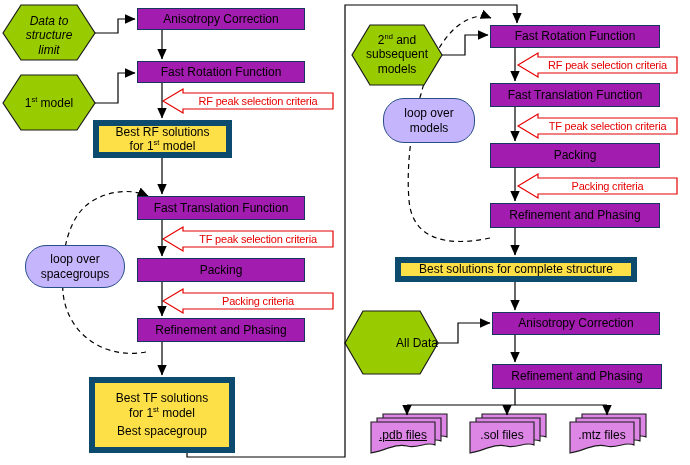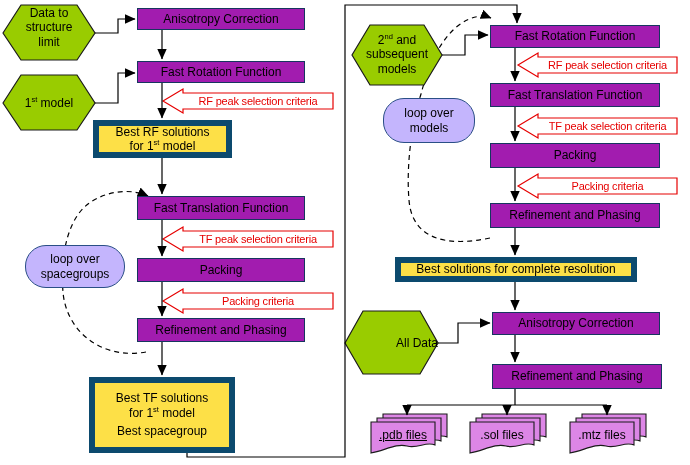--- a/index.html
+++ b/index.html
@@ -129,34 +129,34 @@
   <div class="node blue" style="left:490px;top:83px;width:170px;height:24px;">
     <span>Fast Translation Function</span>
   </div>
   <div class="node blue" style="left:490px;top:143px;width:170px;height:25px;">
     <span>Packing</span>
   </div>
   <div class="node blue" style="left:490px;top:203px;width:170px;height:25px;">
     <span>Refinement and Phasing</span>
   </div>
   <div class="node orange" style="left:395px;top:257px;width:242px;height:25px;">
-    <span>Best solutions for complete resolution</span>
+    <span>Best solutions for complete structure</span>
   </div>
   <div class="node blue" style="left:492px;top:312px;width:168px;height:23px;">
     <span>Anisotropy Correction</span>
   </div>
   <div class="node blue" style="left:492px;top:364px;width:170px;height:25px;">
     <span>Refinement and Phasing</span>
   </div>
   <div class="node stadium" style="left:383px;top:98px;width:92px;height:45px;">
     <span>loop over</span>
     <span>models</span>
   </div>
 
-  <div class="hexlabel" style="left:3px;top:6px;width:92px;">
+  <div class="hexlabel" style="left:3px;top:14px;width:92px;font-style:italic;">
     <div>Data to</div>
     <div>structure</div>
     <div>limit</div>
   </div>
   <div class="hexlabel" style="left:3px;top:96px;width:92px;">
     <span>1</span><sup>st</sup><span> model</span>
   </div>
   <div class="hexlabel" style="left:352px;top:33px;width:90px;">
     <div><span>2</span><sup>nd</sup><span> and</span></div>
     <div>subsequent</div>

